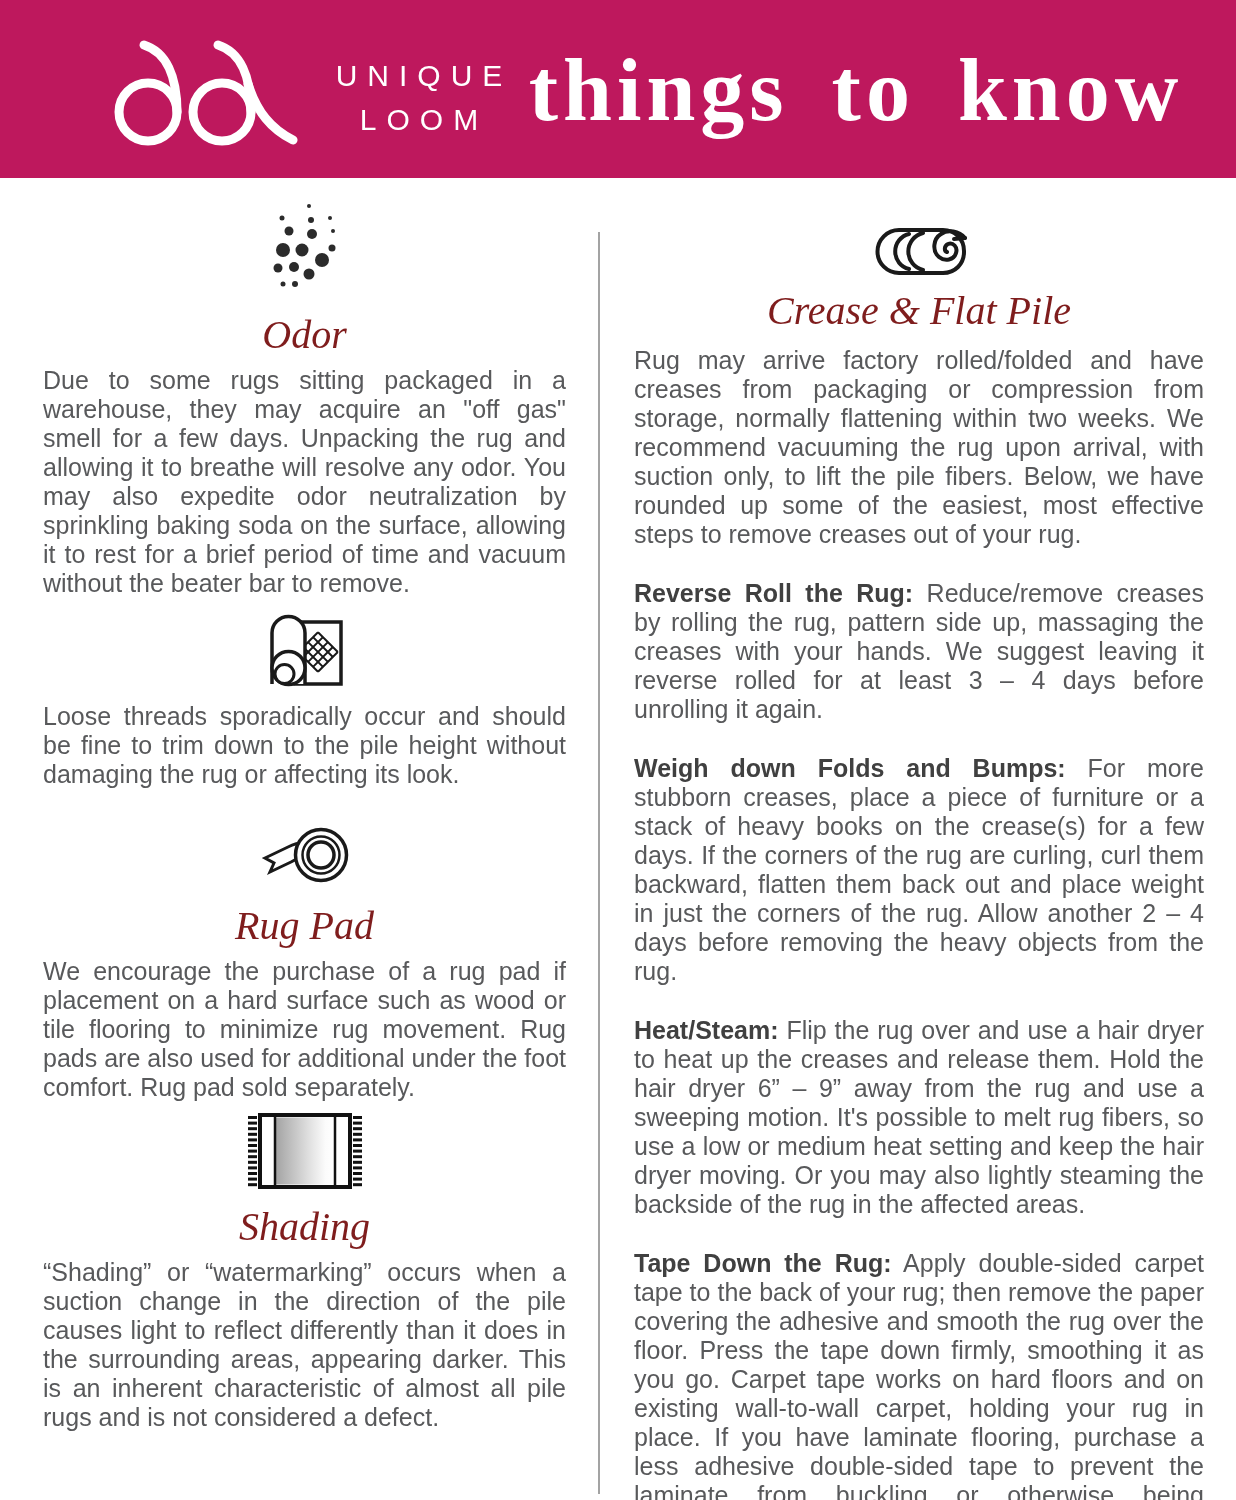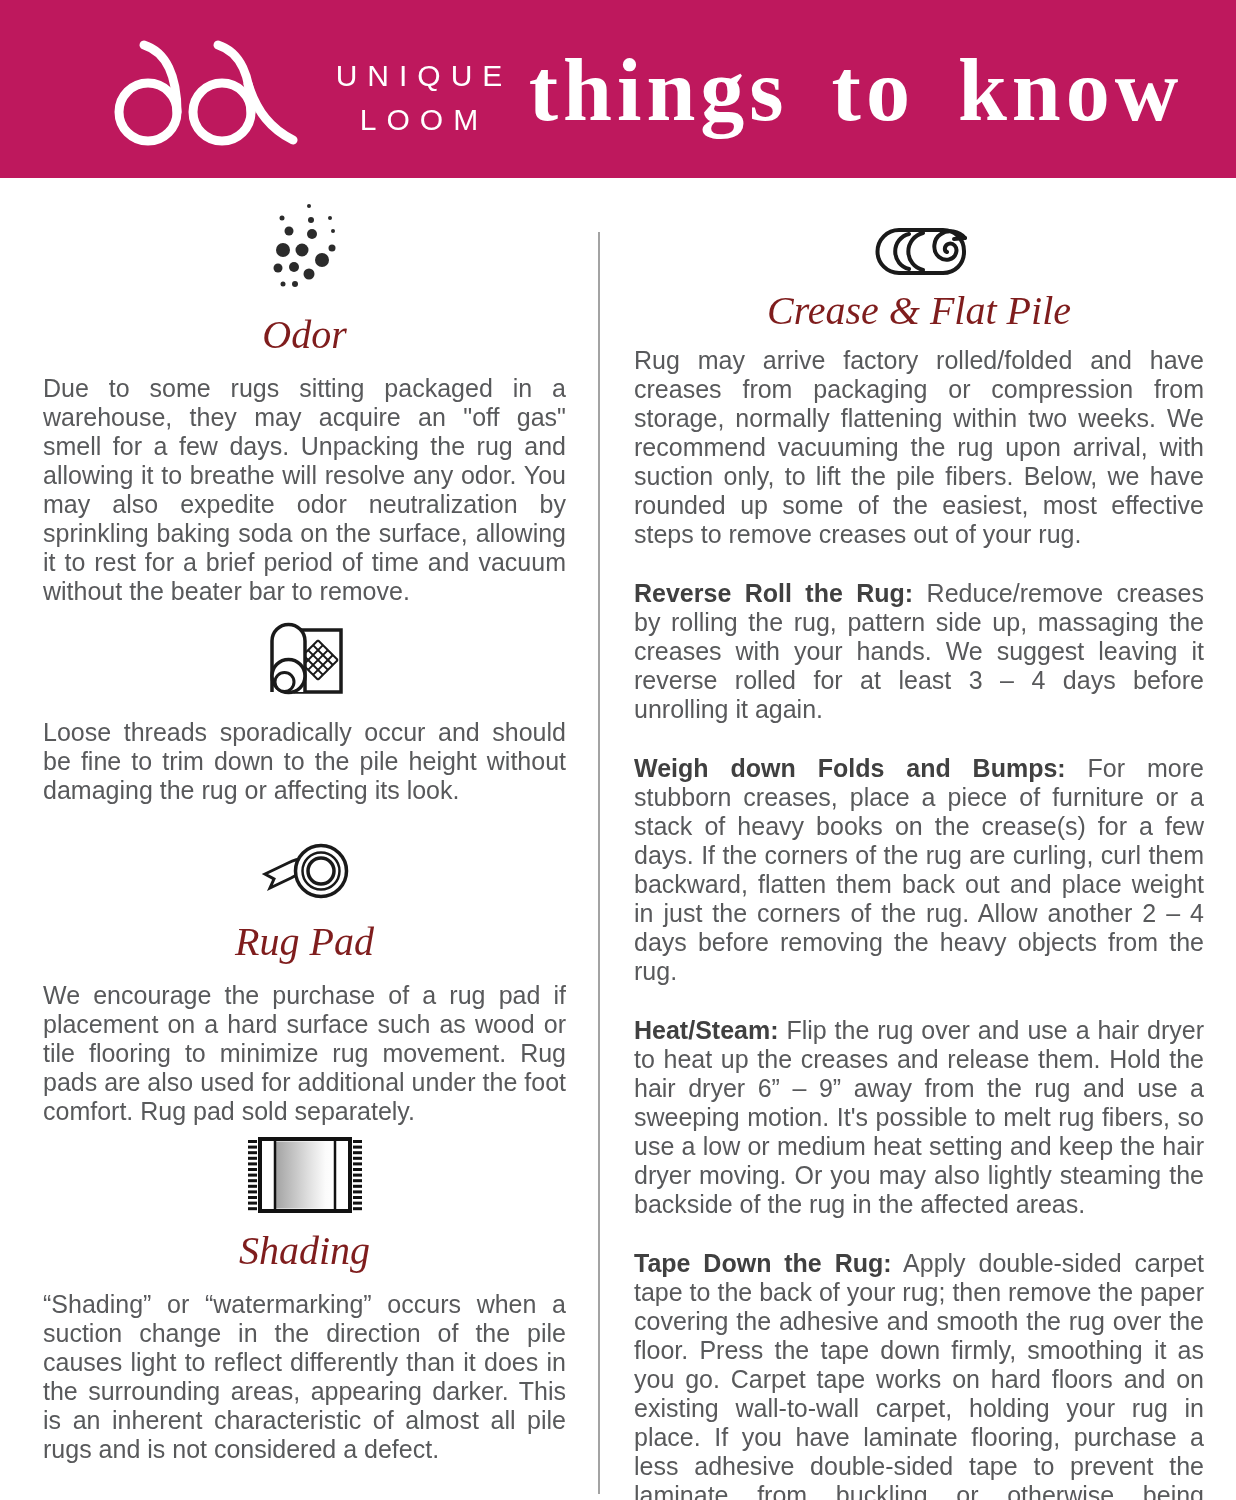--- a/index.html
+++ b/index.html
@@ -32,21 +32,21 @@
     margin:0;text-align:center;font-family:"Liberation Serif",serif;
     font-weight:400;color:#7f1d1d;font-size:40px;line-height:46px;font-style:italic;
   }
   .body-text{
     margin:0;text-align:justify;color:#58595B;
     font-size:25px;line-height:29px;
   }
   .tip{margin:30px 0 0 0;}
   .tip .lead{font-weight:bold;color:#404040;}
   
-  .mt4{margin-top:16px;}  .mt6{margin-top:12px;}  .mt8{margin-top:8px;}
+  .mt4{margin-top:8px;}  .mt6{margin-top:12px;}  .mt8{margin-top:8px;}
   .mt14{margin-top:14px;}.mt16{margin-top:12px;}.mt20{margin-top:20px;}
   .mt24{margin-top:10px;}.mt28{margin-top:28px;}
   svg{display:block;}
 </style>
 </head>
 <body>
 
 <div class="banner">
   <div class="logo-mark">
     <svg width="212" height="122" viewBox="0 0 212 122" fill="none">

